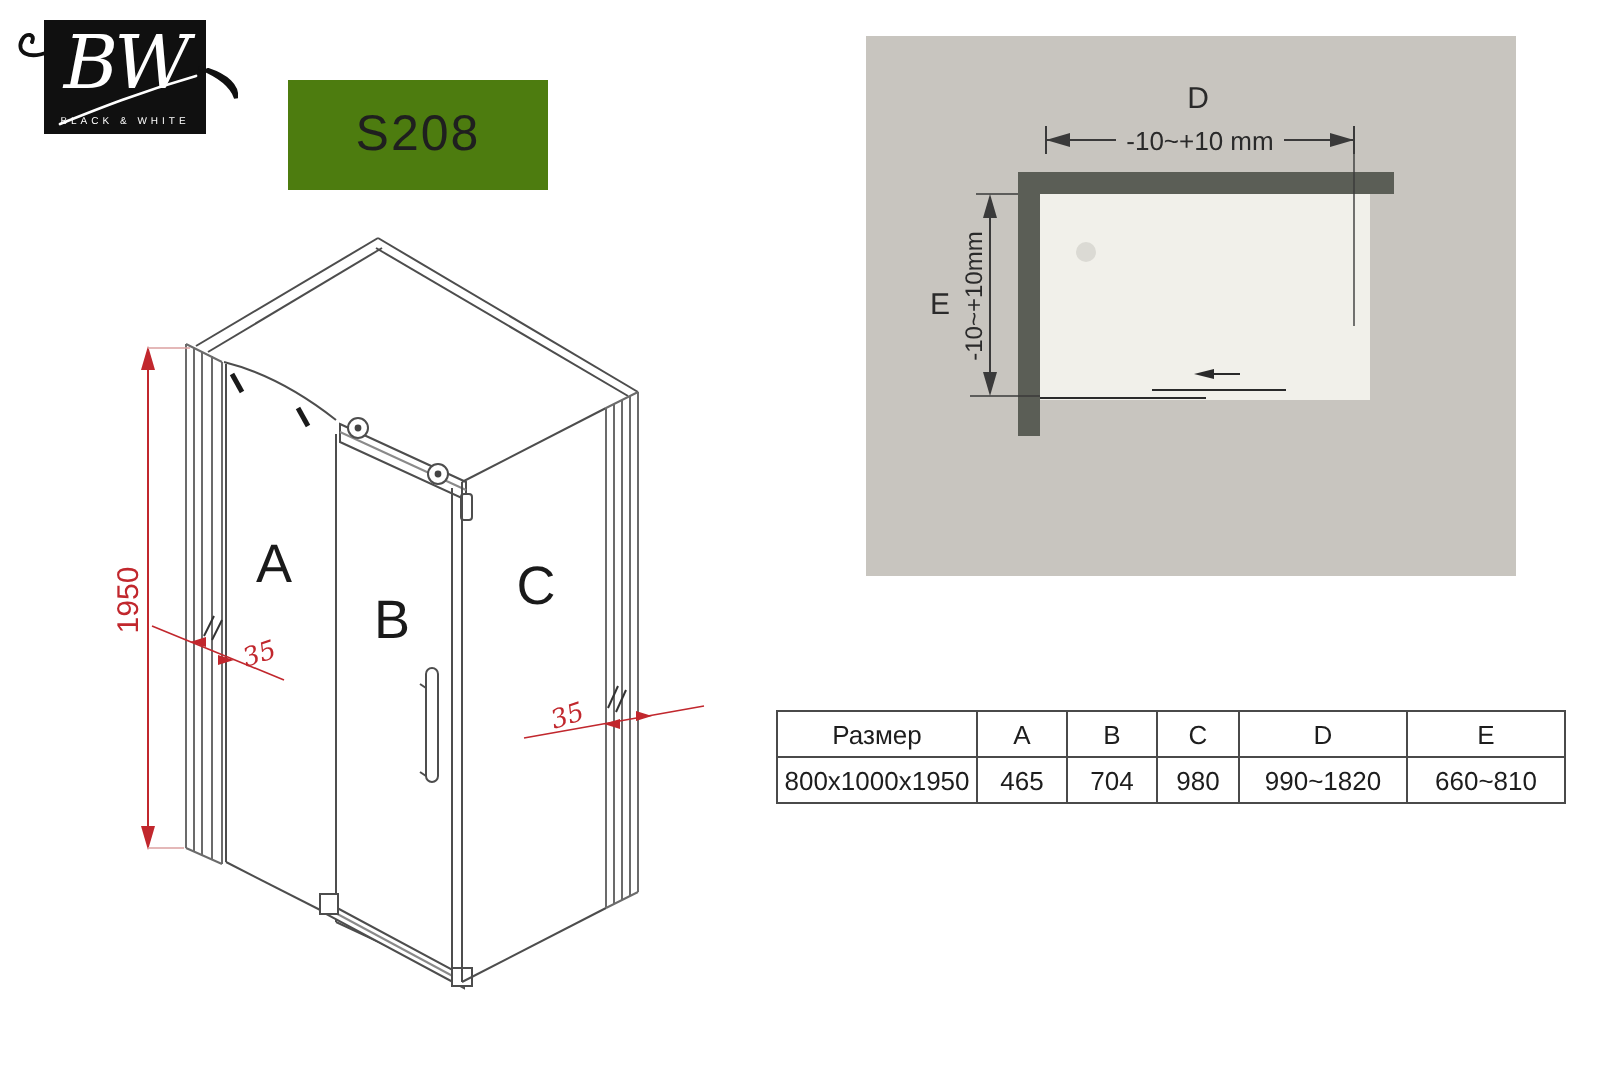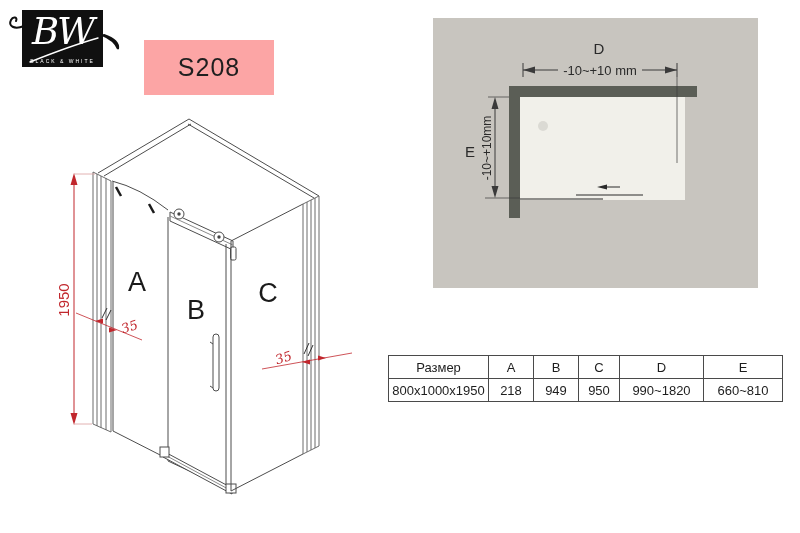--- a/index.html
+++ b/index.html
@@ -19,21 +19,21 @@
     font-size:37px;text-align:center;line-height:52px;letter-spacing:-2px;
   }
   .logo-tagline{
     position:absolute;left:0;bottom:3px;width:81px;text-align:center;
     color:#ffffff;font-size:5px;letter-spacing:2px;white-space:nowrap;
   }
   .logo-swash{position:absolute;left:0;top:0;width:130px;height:80px;}
   
   .model-badge{
     position:absolute;left:144px;top:40px;width:130px;height:55px;
-    background:#fca5a5;display:flex;align-items:center;justify-content:center;
+    background:#4d7c0f;display:flex;align-items:center;justify-content:center;
     color:#1f1f1f;font-size:25px;letter-spacing:1px;
   }
   
   .iso-svg{position:absolute;left:0;top:100px;}
   
   .plan-panel{
     position:absolute;left:433px;top:18px;width:325px;height:270px;
     background:#c8c5bf;
   }
   .plan-svg{position:absolute;left:0;top:0;}
@@ -229,20 +229,20 @@
     <tr>
       <td>Размер</td>
       <td>A</td>
       <td>B</td>
       <td>C</td>
       <td>D</td>
       <td>E</td>
     </tr>
     <tr>
       <td>800x1000x1950</td>
-      <td>218</td>
-      <td>949</td>
-      <td>950</td>
+      <td>465</td>
+      <td>704</td>
+      <td>980</td>
       <td>990~1820</td>
       <td>660~810</td>
     </tr>
   </tbody>
 </table>
 
 </body></html>

